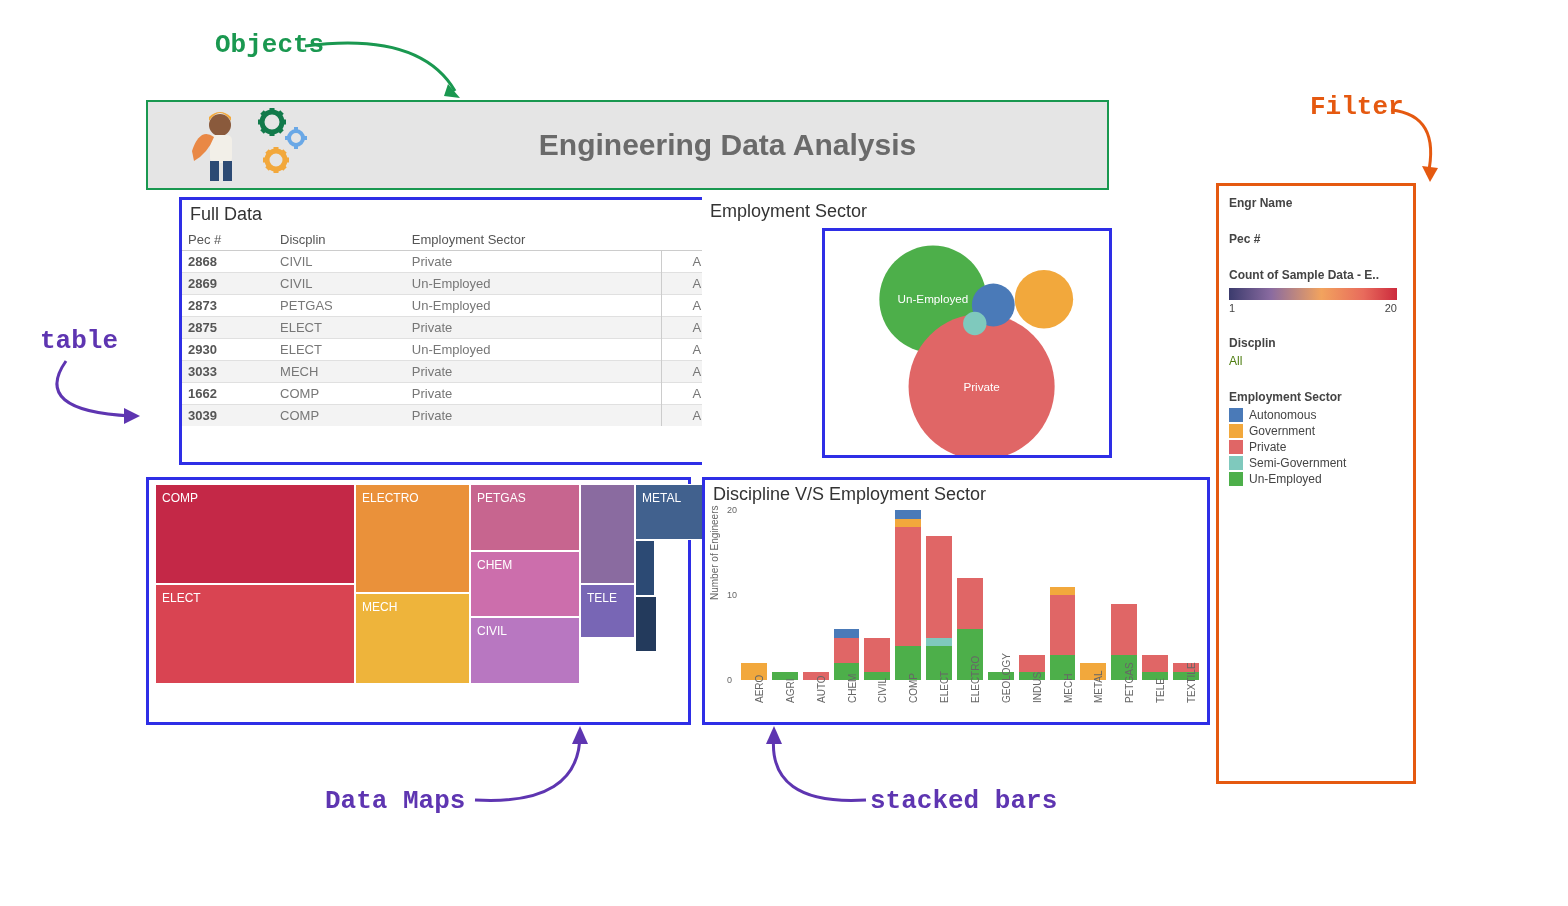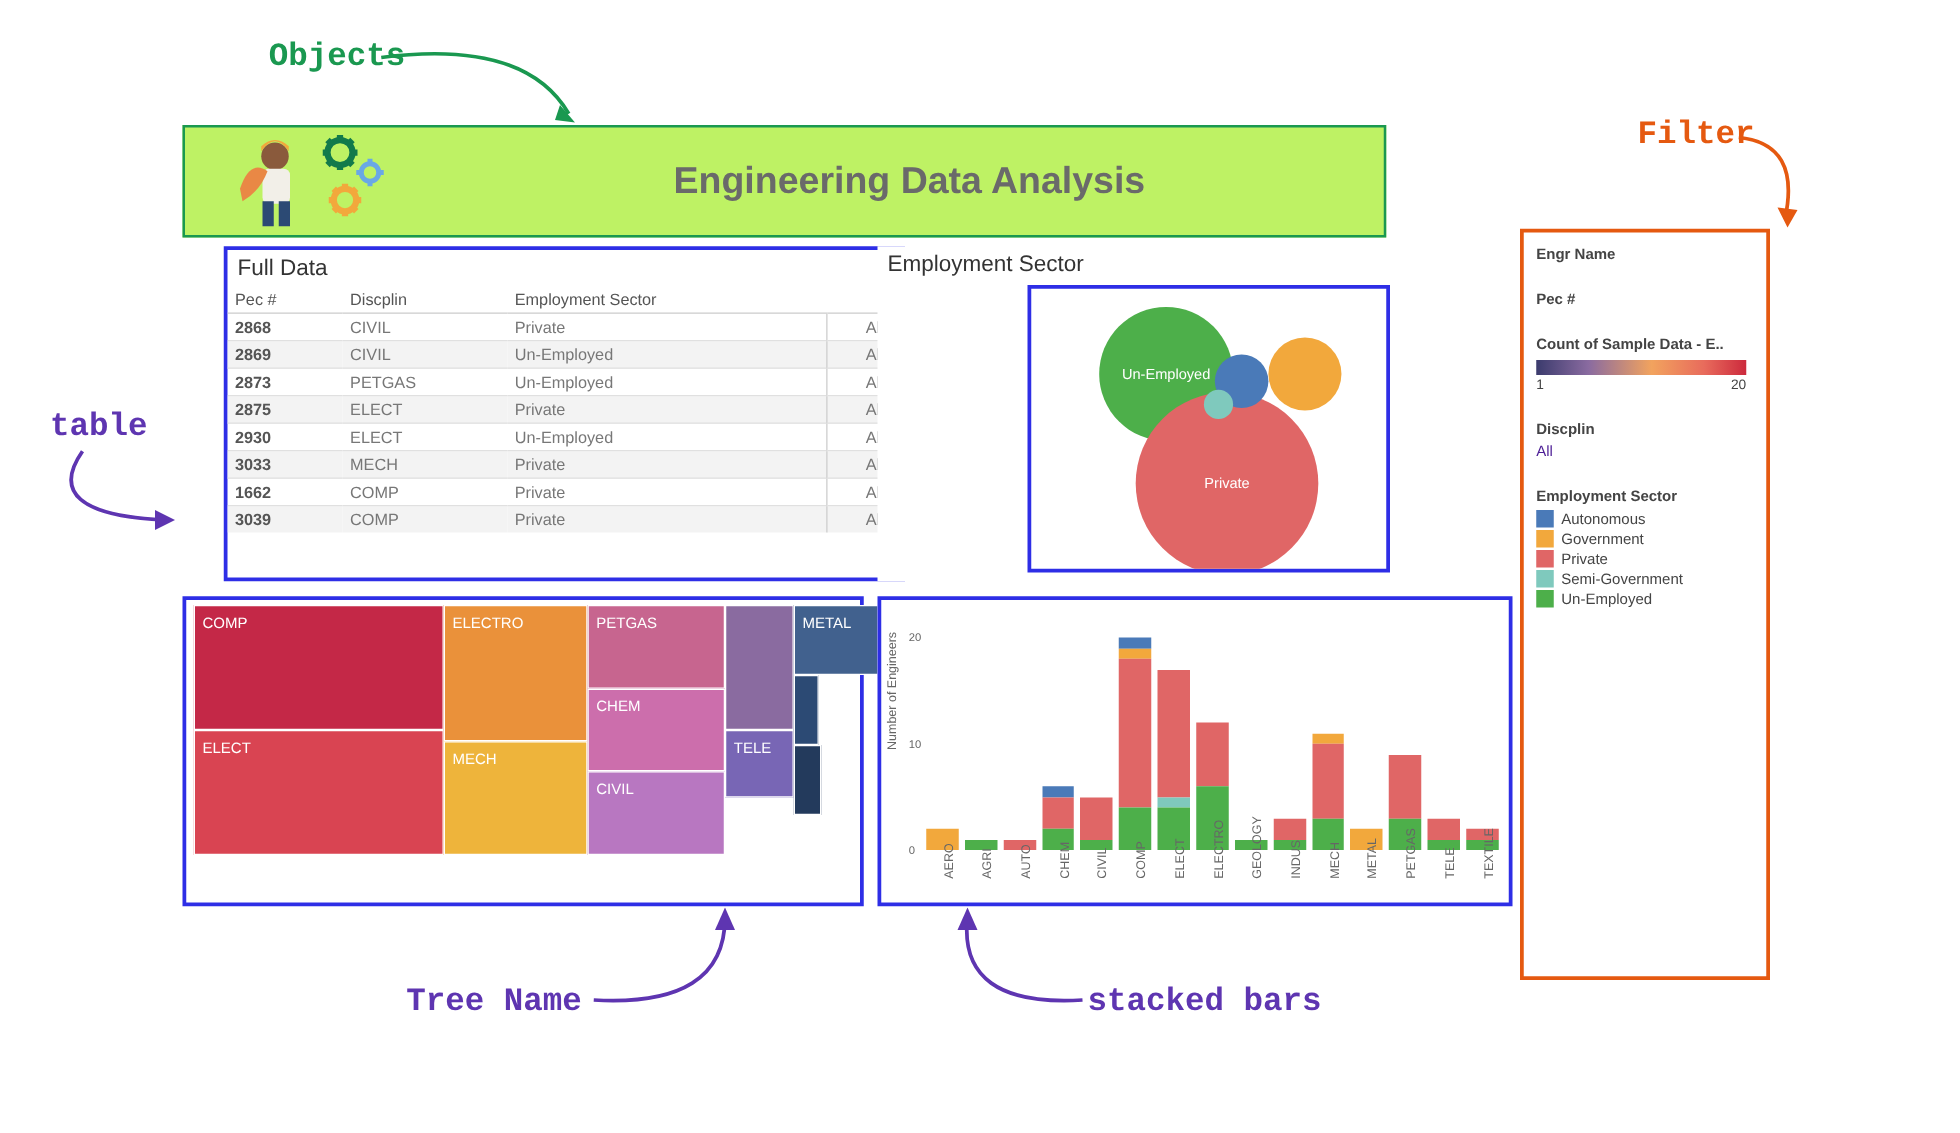--- a/index.html
+++ b/index.html
@@ -5,21 +5,21 @@
   *{box-sizing:border-box;margin:0;padding:0;}
   body{font-family:"Segoe UI",Arial,sans-serif;background:#fff;width:1568px;height:906px;position:relative;color:#333;}
   .hand{font-family:Liberation Mono, monospace;font-weight:600;}
   .annot{position:absolute;font-size:26px;}
   .annot.green{color:#1a9850;}
   .annot.purple{color:#5e35b1;}
   .annot.orange{color:#e55910;}
 
   .ptr-arrow{position:absolute;pointer-events:none;}
 
-  .title-bar{position:absolute;left:146px;top:100px;width:963px;height:90px;border:2px solid #1a9850;display:flex;align-items:center;background:#bef264;}
+  .title-bar{position:absolute;left:146px;top:100px;width:963px;height:90px;border:2px solid #1a9850;display:flex;align-items:center;background:#e5e5e5;}
   .title-icons{width:200px;height:86px;display:flex;align-items:center;justify-content:center;gap:6px;}
   .eng-person{width:70px;height:76px;position:relative;}
   .title-text{flex:1;text-align:center;font-size:30px;font-weight:600;color:#6a6a6a;}
 
   .card{position:absolute;border:3px solid #2e2ee6;background:#fff;}
   .card-title{font-size:18px;font-weight:500;color:#333;padding:4px 8px;}
 
   .table-card{left:146px;top:197px;width:545px;height:268px;margin-left:33px;}
   .tbl{width:100%;border-collapse:collapse;font-size:13px;color:#777;}
   .tbl th{text-align:left;font-weight:500;color:#555;padding:3px 6px;border-bottom:1px solid #ccc;}
@@ -78,21 +78,21 @@
     <path d="M78 52 L94 60 L78 68 Z" fill="#5e35b1"></path>
   </svg>
 
 <div class="annot hand purple" style="left:1028px;top:268px;white-space:pre;">packed
 bubbles</div>
 <svg class="ptr-arrow" style="left:1064px;top:326px;width:90px;height:120px;">
     <path d="M50 5 Q 90 90 8 108" stroke="#5e35b1" stroke-width="3" fill="none"></path>
     <path d="M18 100 L2 110 L18 118 Z" fill="#5e35b1"></path>
   </svg>
 
-<div class="annot hand purple" style="left:325px;top:786px;">Tree Name</div>
+<div class="annot hand purple" style="left:325px;top:786px;">Data Maps</div>
 <svg class="ptr-arrow" style="left:470px;top:726px;width:140px;height:80px;">
     <path d="M5 74 Q 110 80 110 8" stroke="#5e35b1" stroke-width="3" fill="none"></path>
     <path d="M102 18 L110 0 L118 18 Z" fill="#5e35b1"></path>
   </svg>
 
 <div class="annot hand purple" style="left:870px;top:786px;">stacked bars</div>
 <svg class="ptr-arrow" style="left:756px;top:726px;width:120px;height:80px;">
     <path d="M110 74 Q 10 80 18 8" stroke="#5e35b1" stroke-width="3" fill="none"></path>
     <path d="M10 18 L18 0 L26 18 Z" fill="#5e35b1"></path>
   </svg>
@@ -255,20 +255,21 @@
       </div>
       <div class="tm-col">
         <div class="tm-cell" style="background: rgb(65, 97, 142); width: 68px; height: 56px;">METAL</div>
         <div class="tm-cell" style="background: rgb(44, 74, 116); width: 20px; height: 56px;"></div>
         <div class="tm-cell" style="background: rgb(35, 58, 92); width: 22px; height: 56px;"></div>
       </div>
     </div>
 </div>
 
 <div class="card stacked-card">
+  <div class="card-title">Discipline V/S Employment Sector</div>
   <div class="ylabel">Number of Engineers</div>
   <div class="ytick" style="top:30px;">20</div>
   <div class="ytick" style="top:115px;">10</div>
   <div class="ytick" style="top:200px;">0</div>
   <div class="bars" id="bars">
       <div class="bar-col">
         <div class="bar-seg" style="height: 17px; background: rgb(242, 168, 60);"></div>
         <div class="xlabel">AERO</div>
       </div>
       <div class="bar-col">
@@ -355,21 +356,21 @@
   <div class="fsect">
     <div class="flabel">Count of Sample Data - E..</div>
     <div class="gradient-bar"></div>
     <div class="grad-ends">
         <span>1</span>
         <span>20</span>
       </div>
   </div>
   <div class="fsect">
     <div class="flabel">Discplin</div>
-    <div style="color:#4c1d95;">All</div>
+    <div style="color:#4d7c0f;">All</div>
   </div>
   <div class="fsect">
     <div class="flabel">Employment Sector</div>
     <div id="emp-legend">
         <div class="legend-line">
           <span class="swatch c-aut"></span>
           <span>Autonomous</span>
         </div>
         <div class="legend-line">
           <span class="swatch c-gov"></span>

